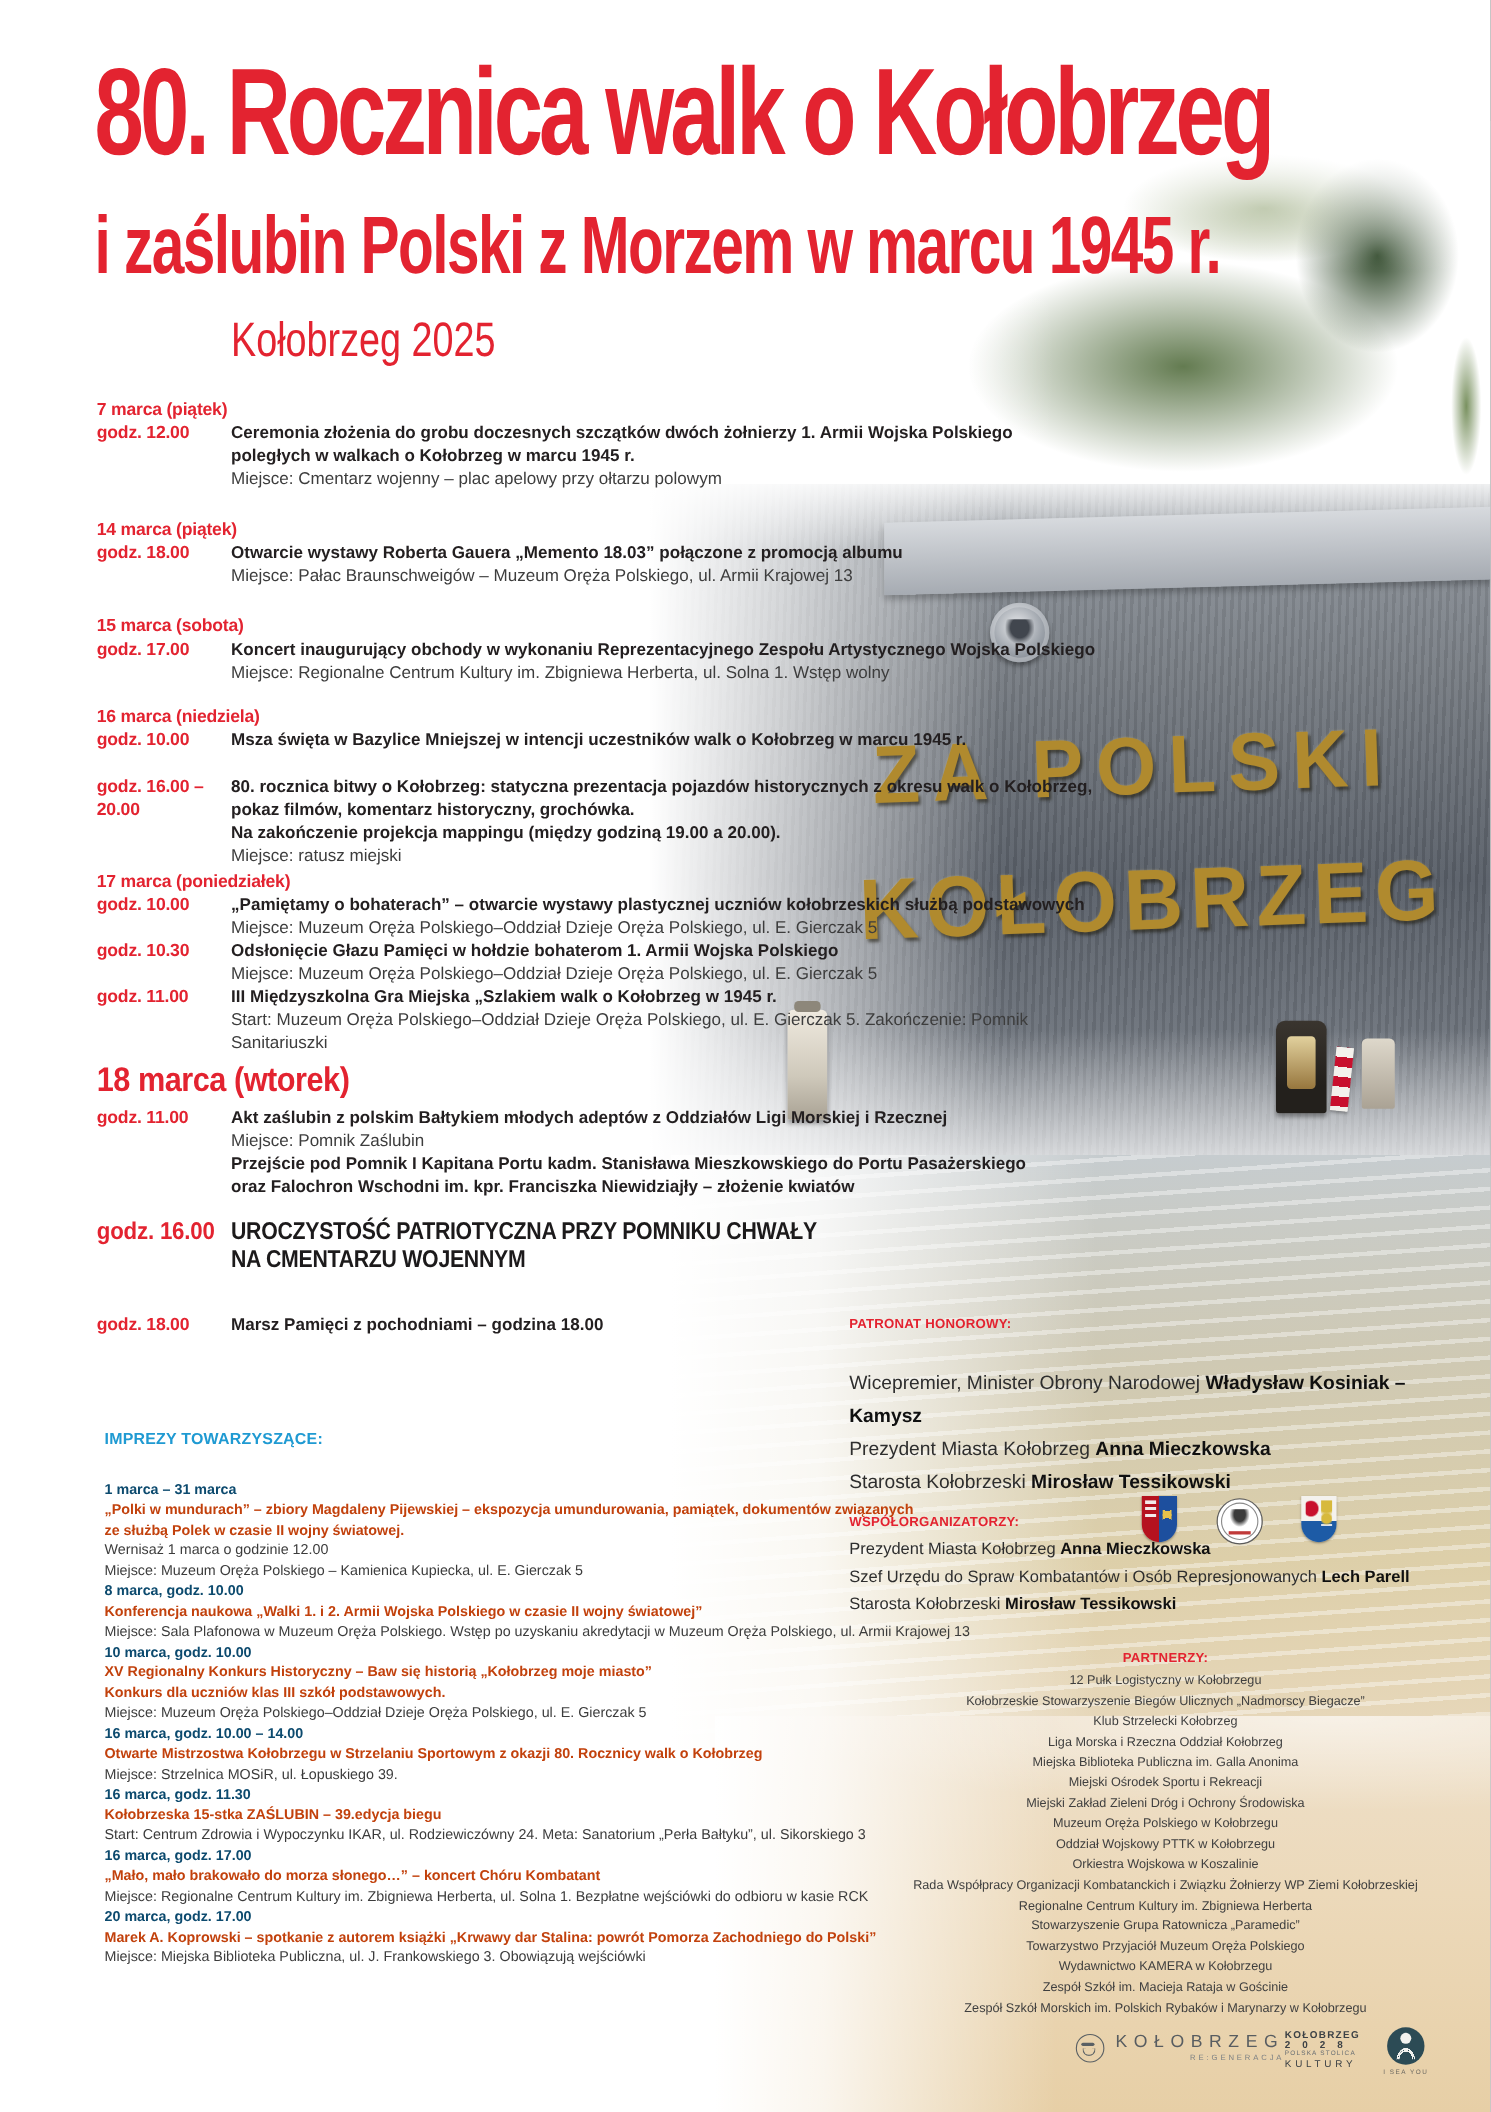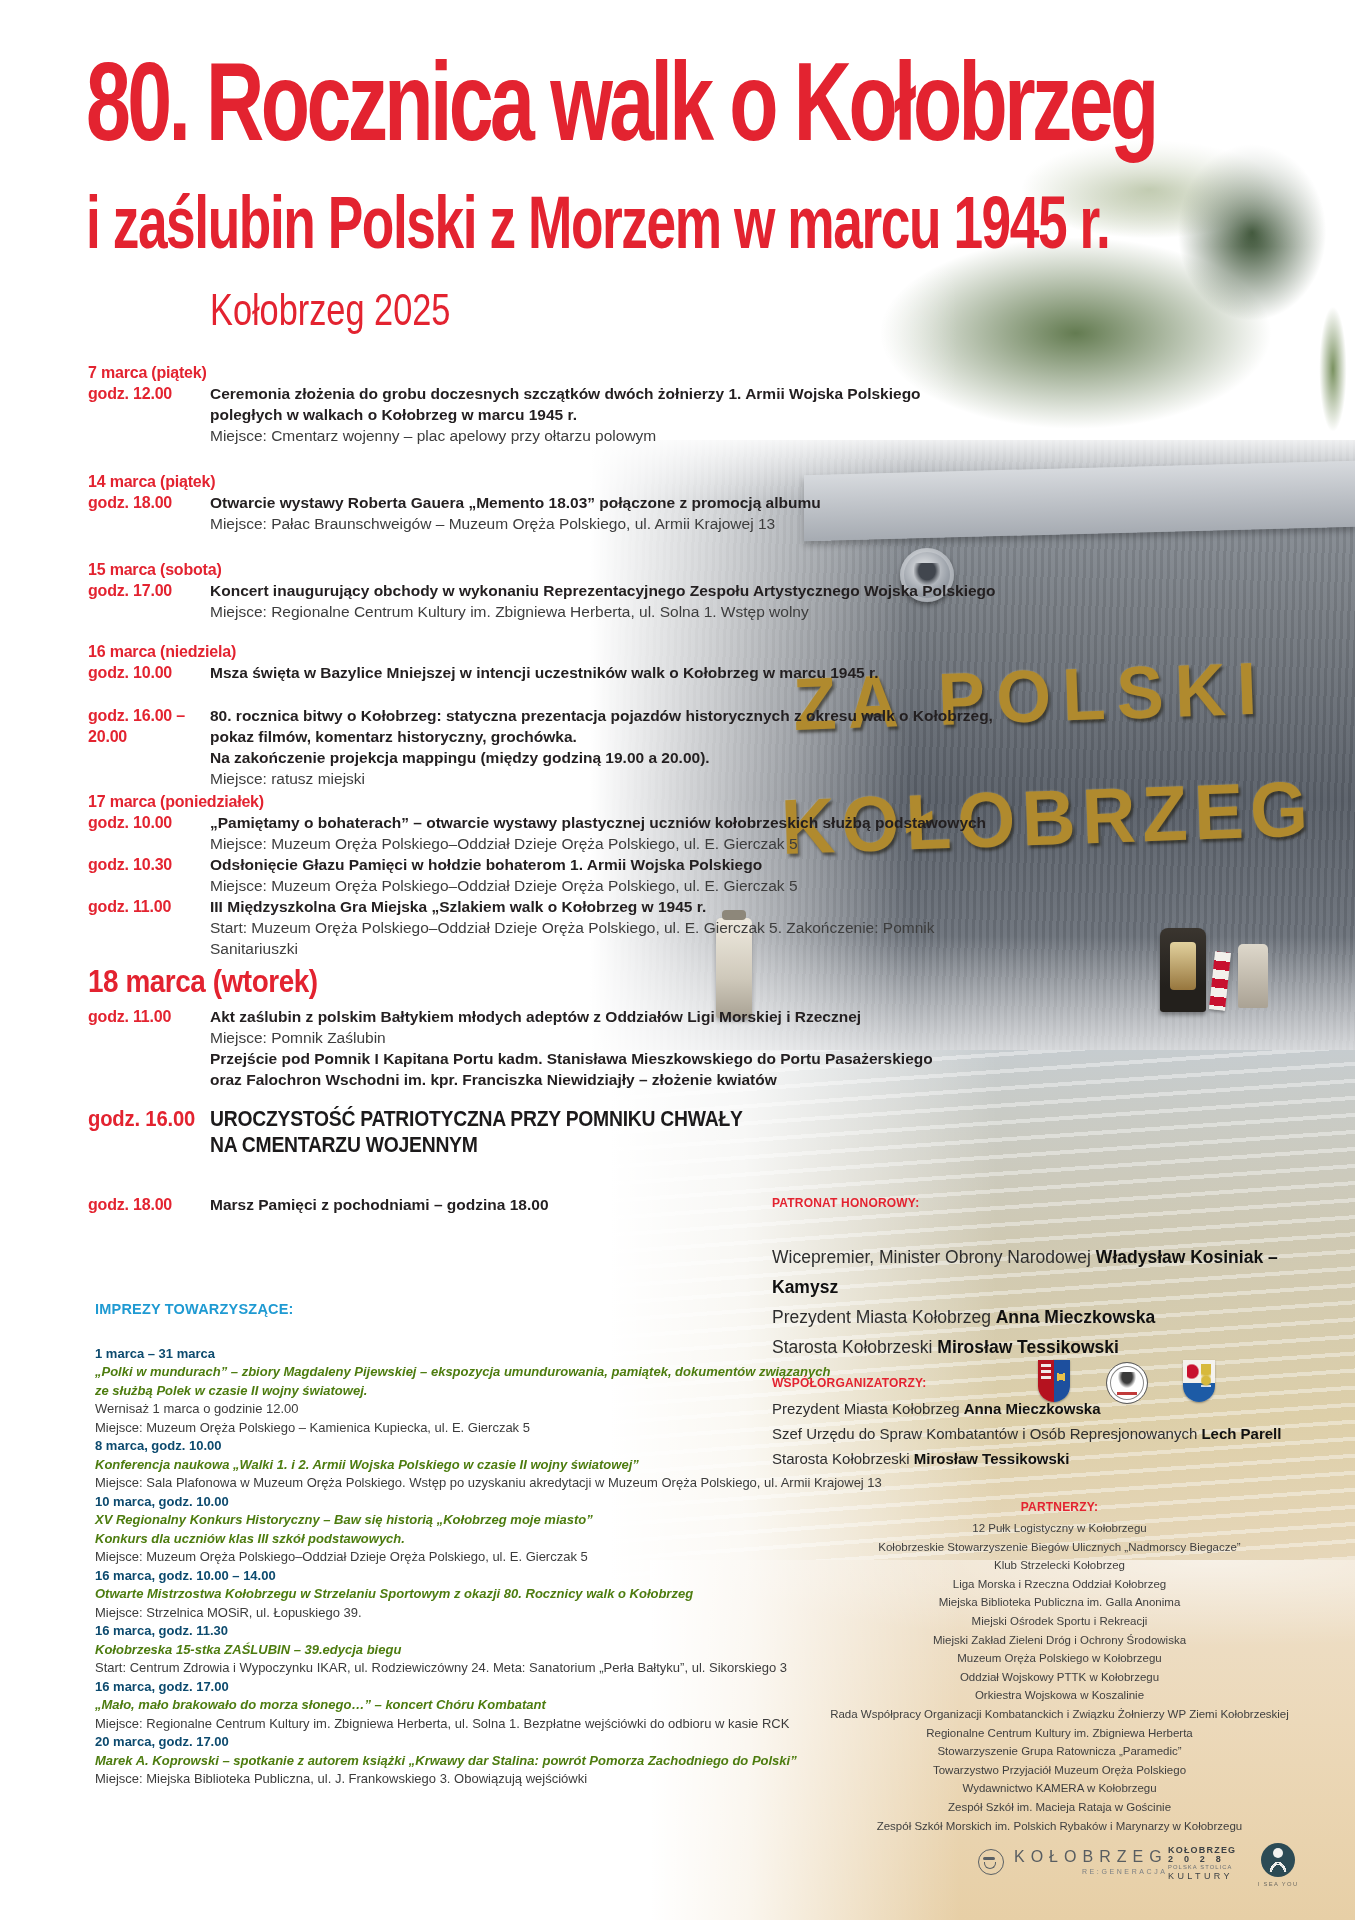--- a/index.html
+++ b/index.html
@@ -85,21 +85,21 @@
   .time-hero{font-size:22px;line-height:26px;transform:scaleX(.92);transform-origin:left top;white-space:nowrap;}
   .lines{flex:1;}
   .lines .b{font-weight:bold;color:#231f20;white-space:pre-line;}
   .lines .n{font-weight:normal;color:#3d3d3d;white-space:pre-line;}
   .lines .h{font-weight:bold;color:#1c1a1b;font-size:22px;line-height:26px;letter-spacing:-.3px;white-space:pre-line;
     transform:scaleX(.88);transform-origin:left top;}
   
   #imprezy{left:95px;top:1300px;width:850px;font-size:13px;line-height:18.5px;}
   .imp-head{color:#1f9ad2;font-weight:bold;font-size:14.5px;letter-spacing:.2px;margin-bottom:26px;}
   .imp-date{color:#0c4a6e;font-weight:bold;}
-  .imp-b{font-weight:bold;color:#4d7c0f;white-space:pre-line;font-style:italic;}
+  .imp-b{font-weight:bold;color:#c2410c;white-space:pre-line;}
   .imp-n{color:#3c3c3c;white-space:pre-line;}
   
   .rc-head{color:#e32330;font-weight:bold;font-size:12px;letter-spacing:.2px;}
   #patronat{left:772px;top:1196px;width:570px;}
   #patronat .entries{margin-top:32px;}
   #patronat .pline{font-size:17.5px;line-height:30px;color:#2e2e2e;}
   #patronat .pname{font-weight:bold;color:#101010;}
   #wspol{left:772px;top:1376px;width:570px;}
   #wspol .entries{margin-top:6px;}
   #wspol .pline{font-size:15px;line-height:25px;color:#2e2e2e;}

